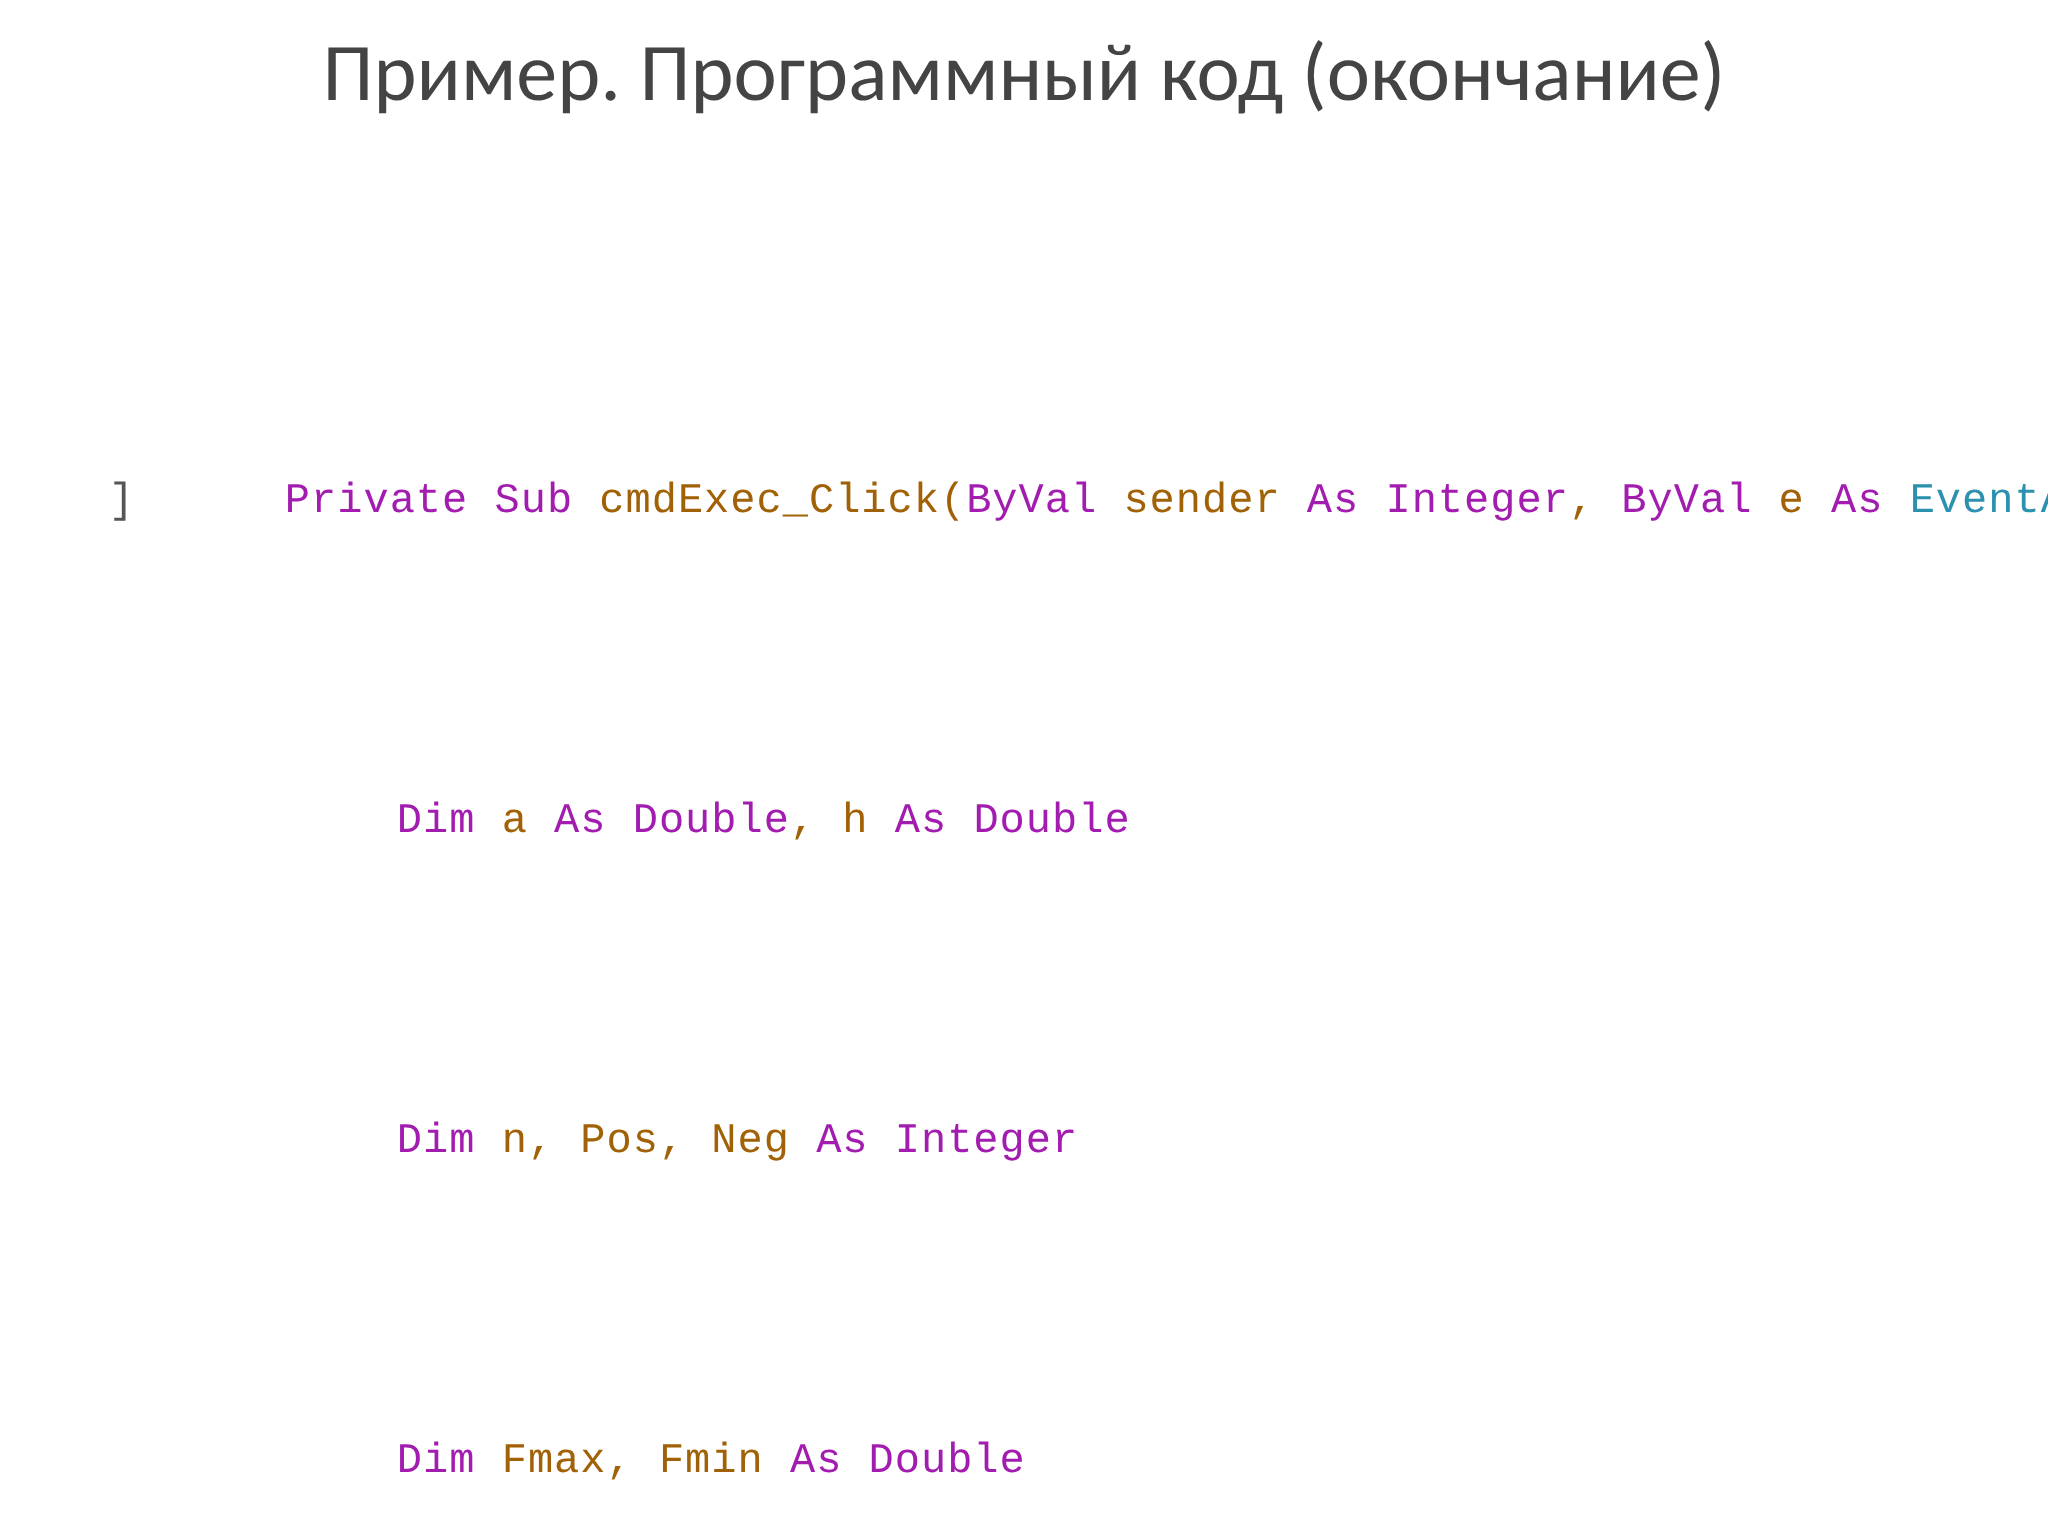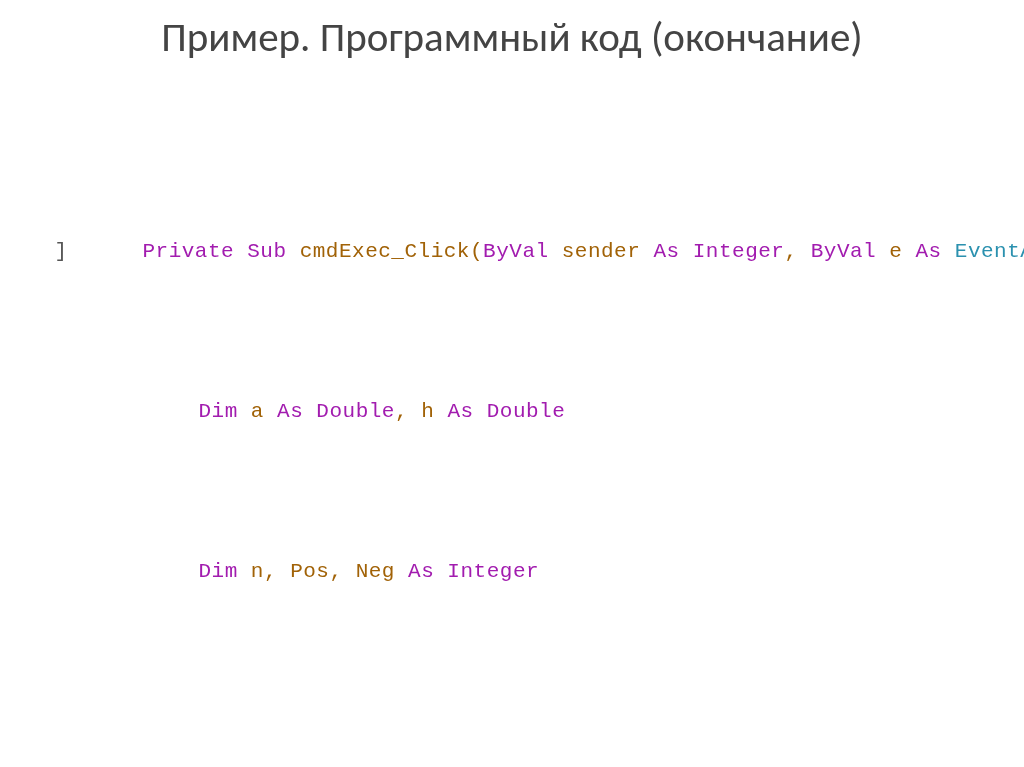--- a/index.html
+++ b/index.html
@@ -59,20 +59,23 @@
   </div>
 
   <div class="code-line">
     <span class="gutter"></span><span class="code-content ind2"><span class="kw">Dim</span><span class="plain"> a </span><span class="kw">As Double</span><span class="plain">, h </span><span class="kw">As Double</span></span>
   </div>
 
   <div class="code-line">
     <span class="gutter"></span><span class="code-content ind2"><span class="kw">Dim</span><span class="plain"> n, Pos, Neg </span><span class="kw">As Integer</span></span>
   </div>
 
+  <div class="code-line">
+    <span class="gutter"></span><span class="code-content ind2"><span class="kw">Dim</span><span class="plain"> Fmax, Fmin </span><span class="kw">As Double</span></span>
+  </div>
 
   
 
   
 
   
 
   
 
   

